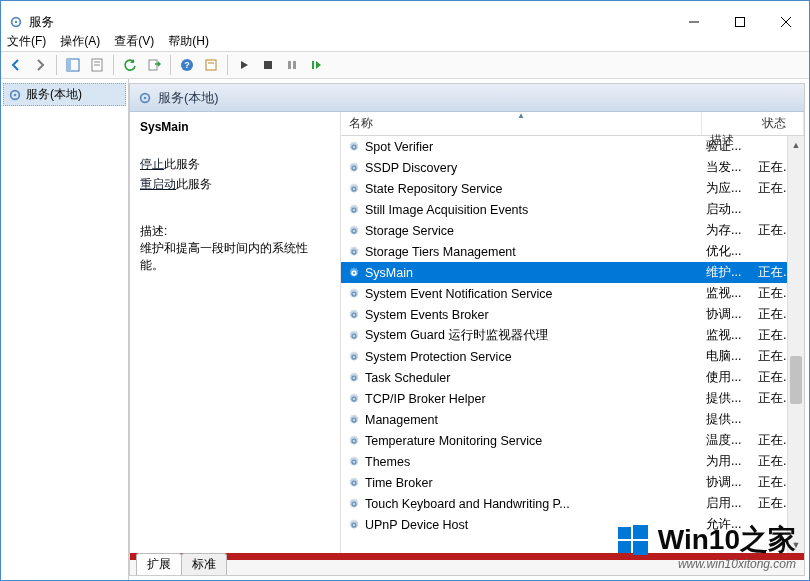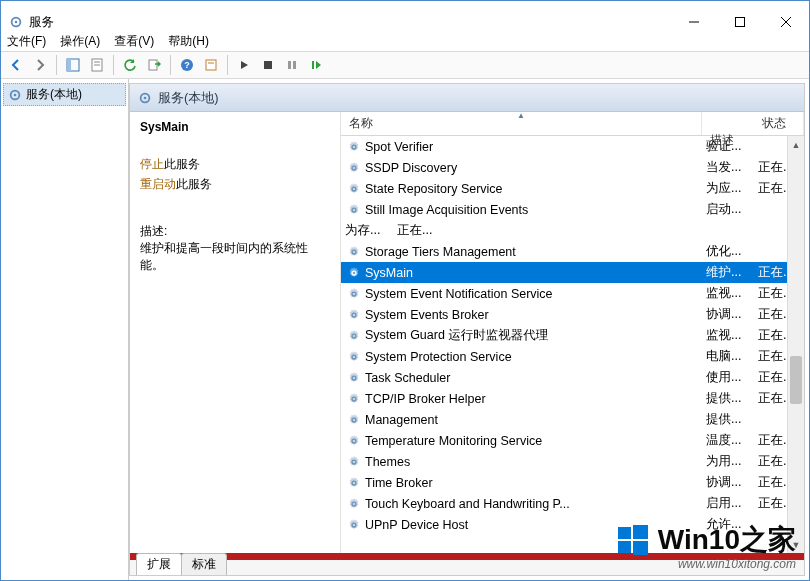--- a/index.html
+++ b/index.html
@@ -17,21 +17,21 @@
   .tbtn { width: 22px; height: 22px; display: flex; align-items: center; justify-content: center; border: 1px solid transparent; }
   .tsep { width: 1px; height: 20px; background: #ccc; margin: 0 3px; }
   .body { flex: 1; display: flex; min-height: 0; }
   .treepane { width: 128px; border-right: 1px solid #ccc; padding: 4px 2px; }
   .treeitem { display: flex; align-items: center; gap: 4px; padding: 2px 4px; background: #d8e6f3; border: 1px dotted #7aa7d6; }
   .contentpane { flex: 1; display: flex; flex-direction: column; border: 1px solid #ccc; margin: 4px 4px 4px 0; min-width: 0; }
   .content-header { height: 28px; background: linear-gradient(#e8eef7,#cfdcec); border-bottom: 1px solid #b8c8db; display: flex; align-items: center; padding: 0 8px; gap: 6px; font-size: 13px; color: #2b3b50; }
   .content-body { flex: 1; display: flex; min-height: 0; }
   .detailpane { width: 210px; padding: 8px 10px; font-size: 12px; }
   .detailpane .svname { font-weight: bold; margin-bottom: 20px; display: block; }
-  .detailpane a { color: #a16207; cursor: pointer; }
+  .detailpane a { color: #0f172a; text-decoration: underline; cursor: pointer; }
   .detailpane .actions { margin-bottom: 28px; line-height: 1.7; }
   .detailpane .desc-label { margin-top: 6px; }
   .listpane { flex: 1; display: flex; flex-direction: column; border-left: 1px solid #e2e2e2; min-width: 0; position: relative; }
   .listhead { height: 24px; display: flex; border-bottom: 1px solid #d6d6d6; background: #fff; font-size: 12px; color: #333; }
   .listhead .col { display: flex; align-items: center; padding: 0 8px; border-right: 1px solid #e6e6e6; position: relative; }
   .col-name { flex: 1; }
   .col-desc { width: 52px; margin-top: 28px; }
   .col-stat { width: 50px; }
   .sort-ind { position: absolute; left: 50%; top: -1px; transform: translateX(-50%); font-size: 8px; color: #5a7fa6; }
   .listrows { flex: 1; overflow: hidden; }
@@ -248,20 +248,27 @@
                   <svg class="gear" viewBox="0 0 16 16">
                     <path class="g1" fill="#6d93b8" d="M8 5a3 3 0 100 6 3 3 0 000-6zm0 1.5a1.5 1.5 0 110 3 1.5 1.5 0 010-3z"></path>
                     <path class="g1" fill="#6d93b8" d="M8 1l1 2 2-1 0 2 2 1-1 2 1 2-2 1 0 2-2-1-1 2-1-2-2 1 0-2-2-1 1-2-1-2 2-1 0-2 2 1z" opacity="0.4"></path>
                   </svg>
                   <span>Still Image Acquisition Events</span>
                 </div>
                 <div class="rdesc">启动...</div>
                 <div class="rstat"></div>
               </div>
               <div class="row">
+                <div class="rname">
+                  <svg class="gear" viewBox="0 0 16 16">
+                    <path class="g1" fill="#6d93b8" d="M8 5a3 3 0 100 6 3 3 0 000-6zm0 1.5a1.5 1.5 0 110 3 1.5 1.5 0 010-3z"></path>
+                    <path class="g1" fill="#6d93b8" d="M8 1l1 2 2-1 0 2 2 1-1 2 1 2-2 1 0 2-2-1-1 2-1-2-2 1 0-2-2-1 1-2-1-2 2-1 0-2 2 1z" opacity="0.4"></path>
+                  </svg>
+                  <span>Storage Service</span>
+                </div>
                 <div class="rdesc">为存...</div>
                 <div class="rstat">正在...</div>
               </div>
               <div class="row">
                 <div class="rname">
                   <svg class="gear" viewBox="0 0 16 16">
                     <path class="g1" fill="#6d93b8" d="M8 5a3 3 0 100 6 3 3 0 000-6zm0 1.5a1.5 1.5 0 110 3 1.5 1.5 0 010-3z"></path>
                     <path class="g1" fill="#6d93b8" d="M8 1l1 2 2-1 0 2 2 1-1 2 1 2-2 1 0 2-2-1-1 2-1-2-2 1 0-2-2-1 1-2-1-2 2-1 0-2 2 1z" opacity="0.4"></path>
                   </svg>
                   <span>Storage Tiers Management</span>

